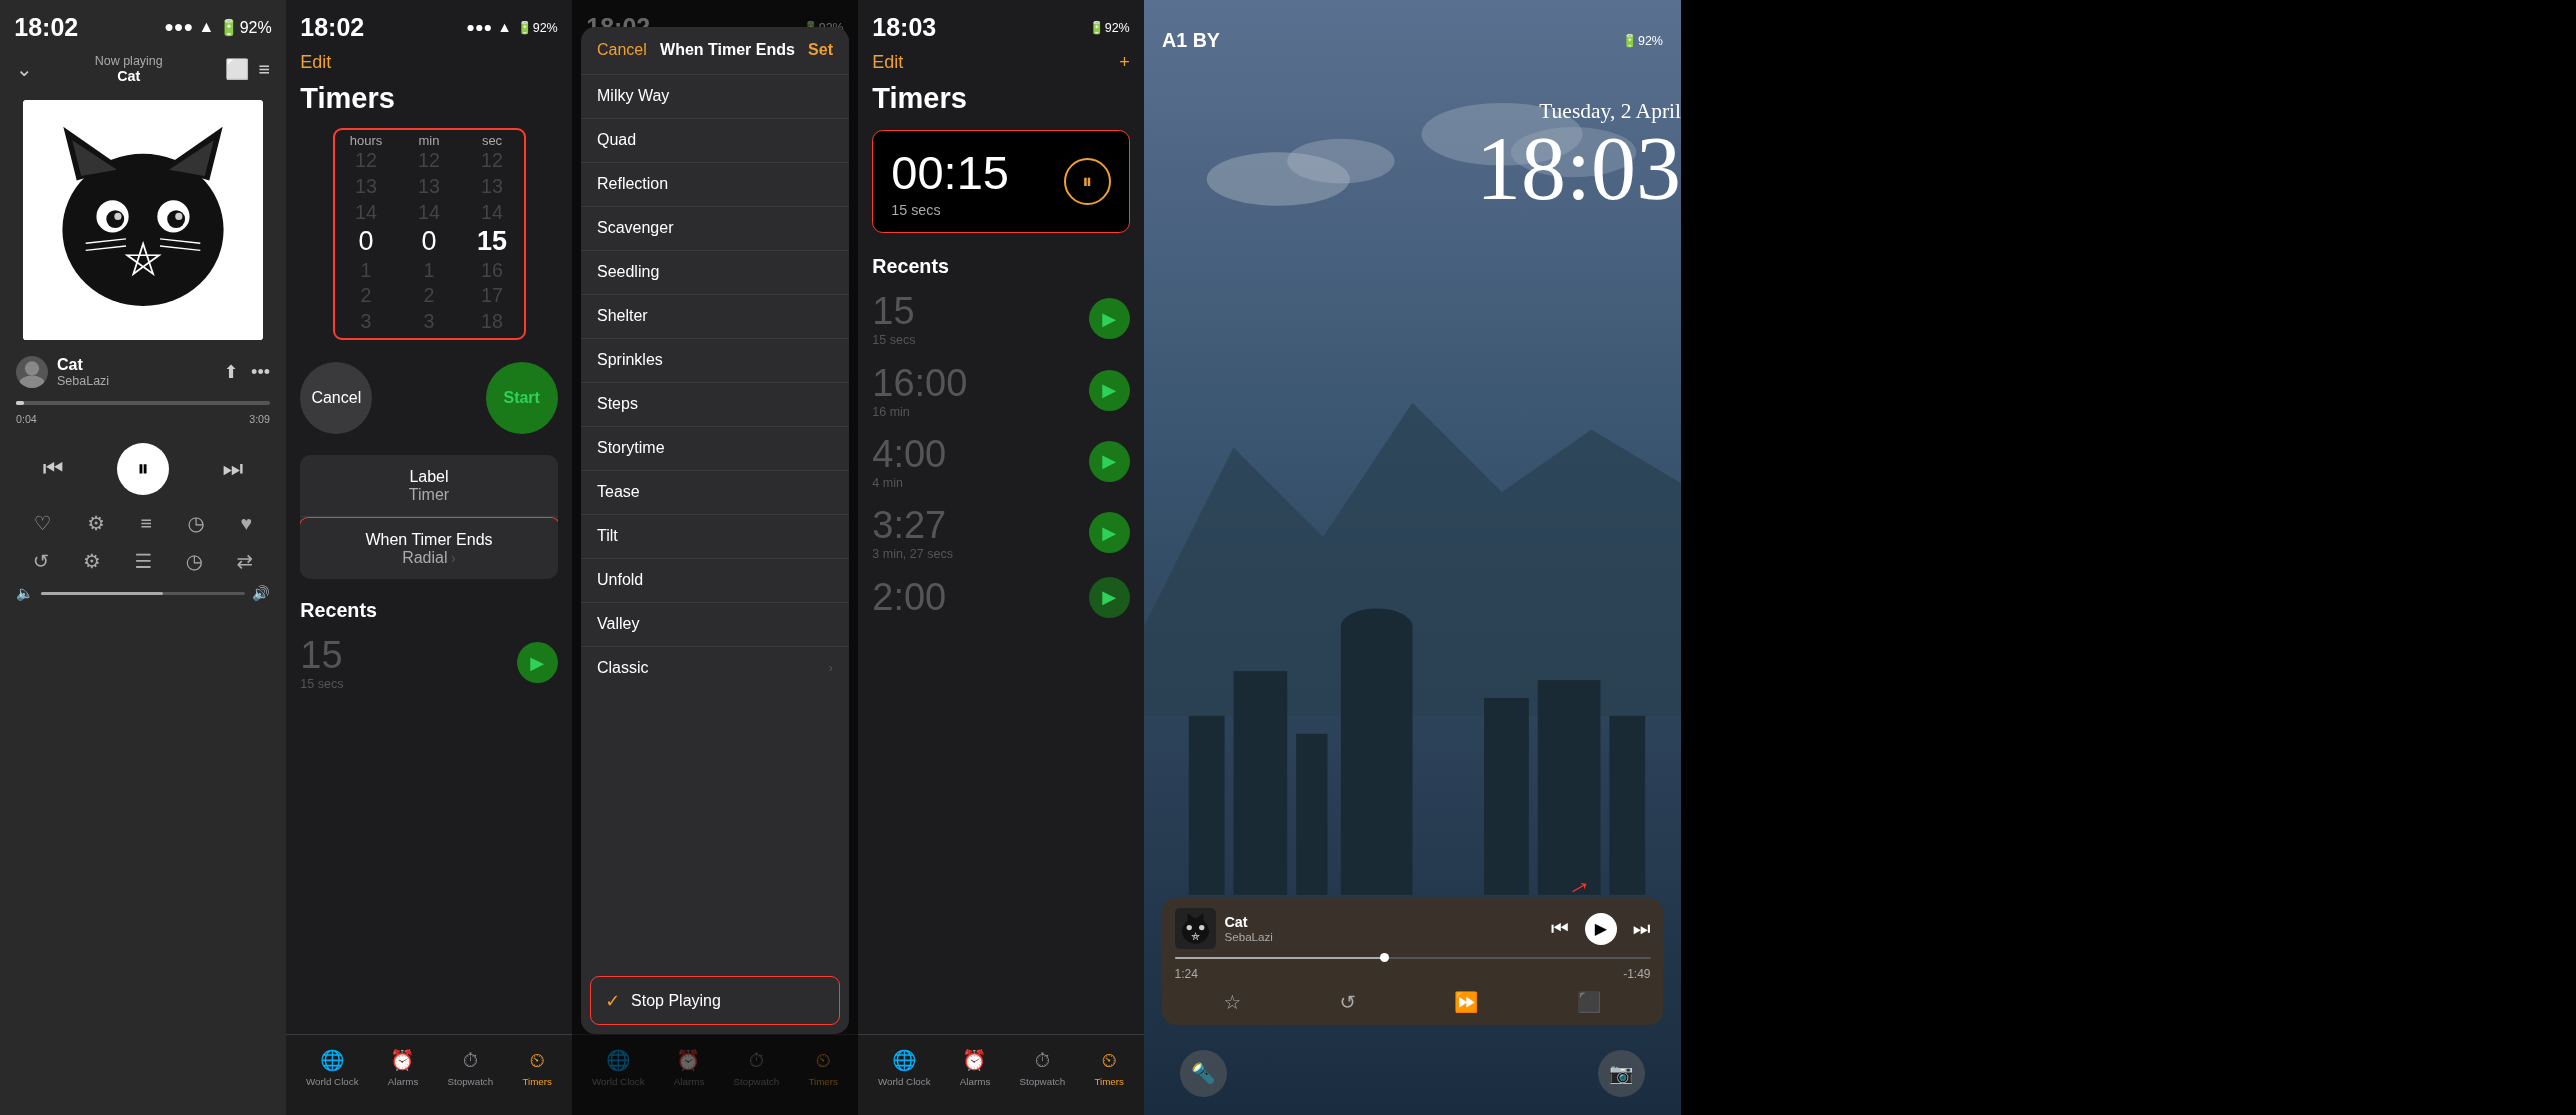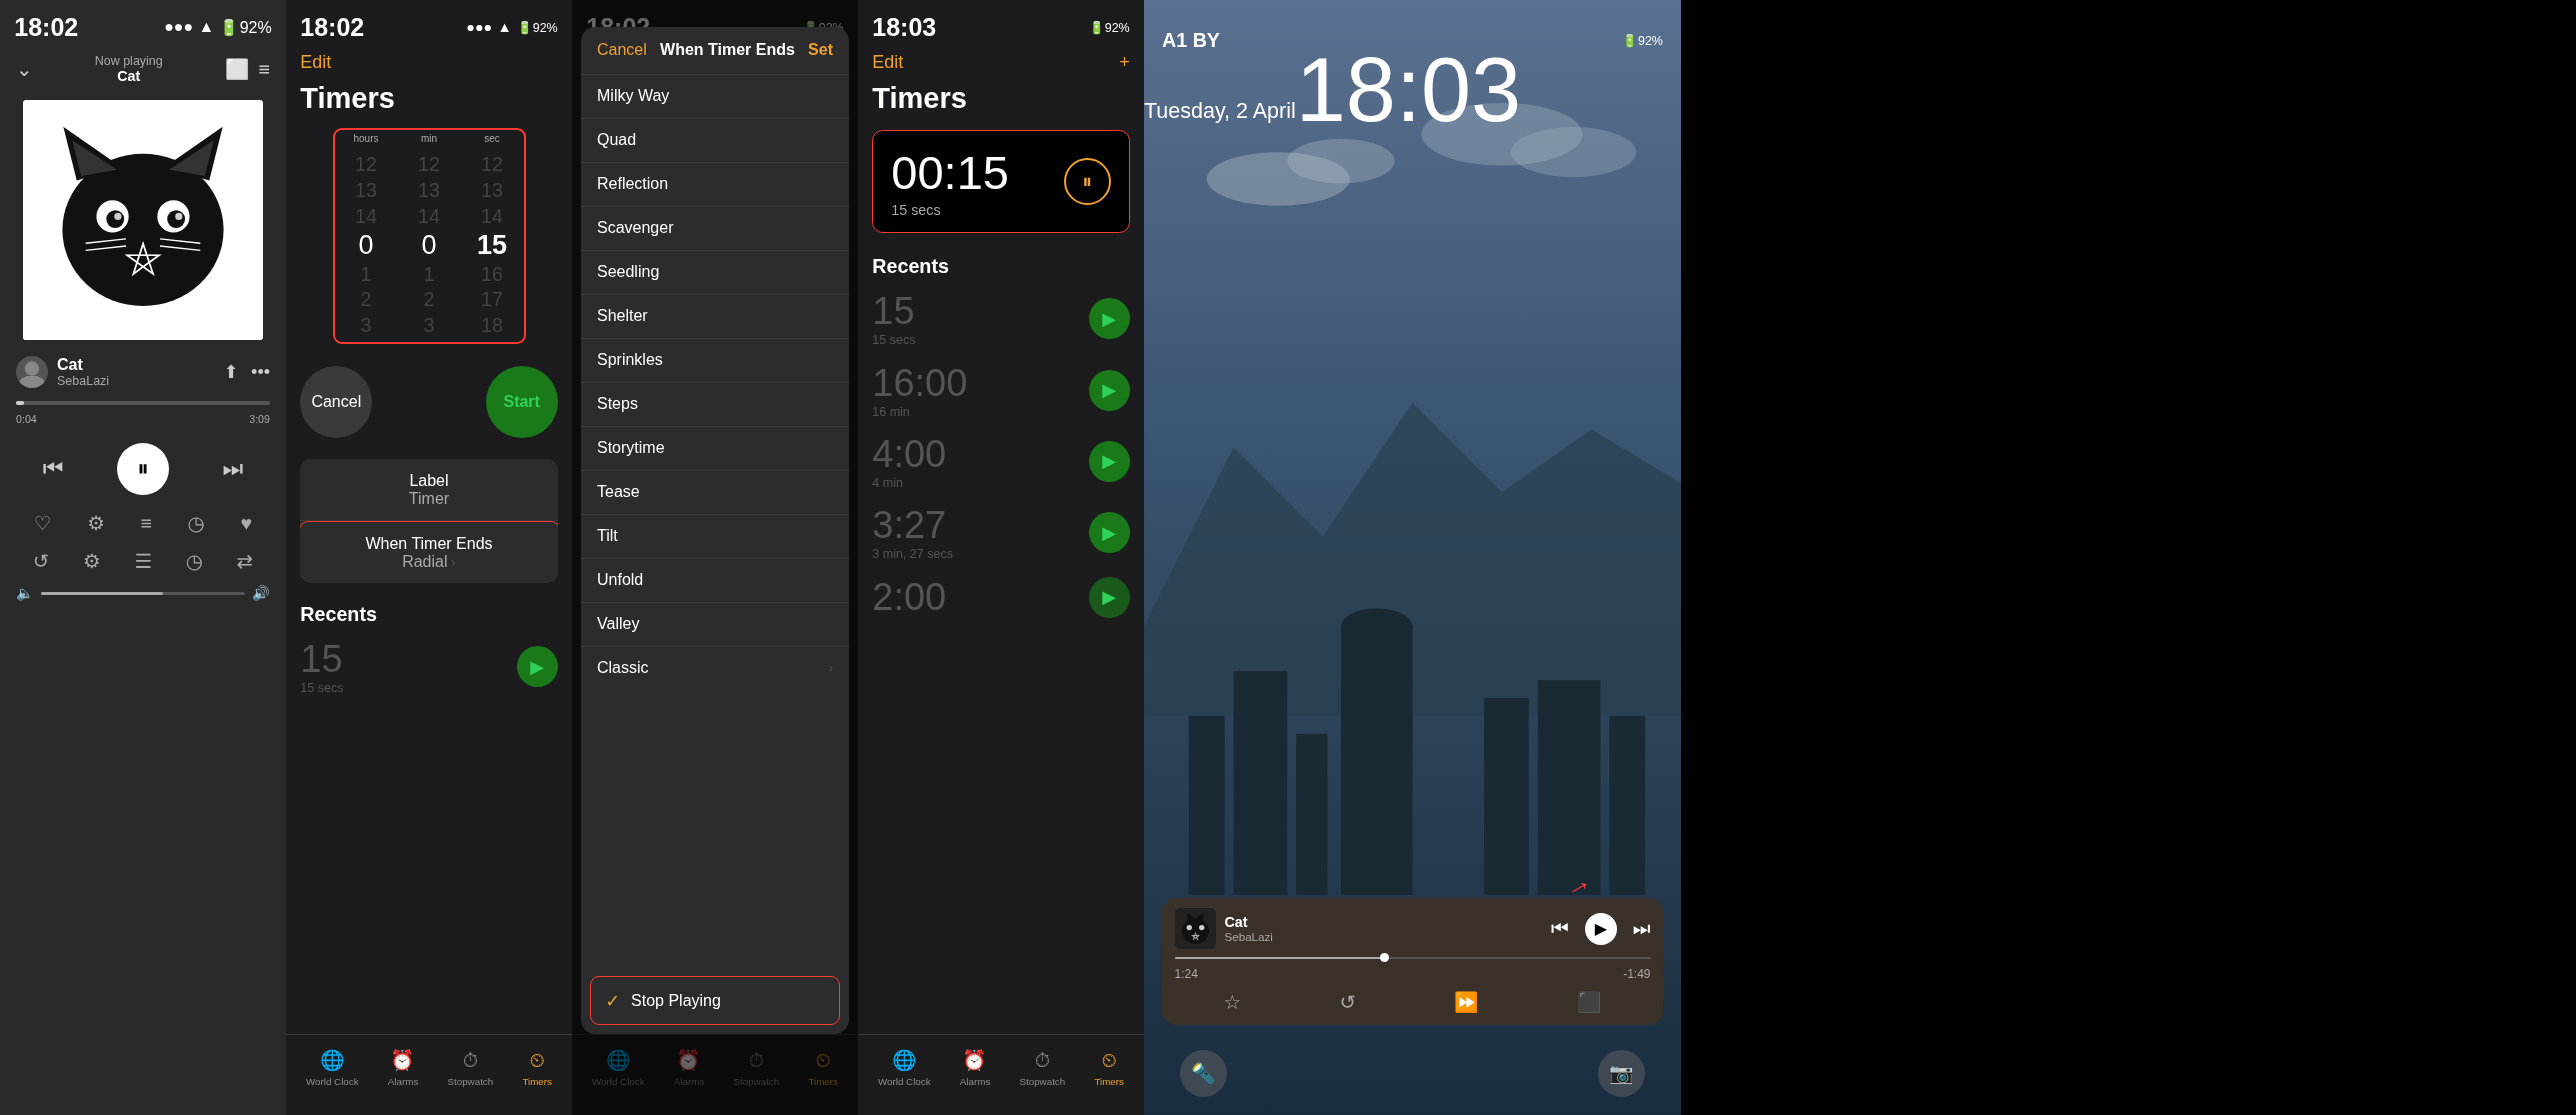--- a/index.html
+++ b/index.html
@@ -431,23 +431,24 @@
     .lockscreen-bg {
       position: absolute;
       top: 0; left: 0; right: 0; bottom: 0;
       background: linear-gradient(180deg, #4a6080 0%, #2a4060 30%, #1a2a40 60%, #3a5060 100%);
       z-index: 0;
     }
     .lockscreen-content {
       position: relative;
       z-index: 2;
       display: flex;
-      flex-direction: row;
-      align-items: flex-start;
+      flex-direction: column;
+      align-items: flex-end;
       padding-top: 45px;
+      font-family: Liberation Serif, serif;
     }
     .ls-status-bar {
       position: absolute;
       top: 16px;
       width: 100%;
       display: flex;
       justify-content: space-between;
       padding: 12.5px 18px 0;
       z-index: 3;
     }
@@ -568,21 +569,21 @@
       align-items: flex-start;
       padding: 3.6px 0;
       position: relative;
     }
     .picker-section {
       display: flex;
       flex-direction: column;
       align-items: center;
       min-width: 63px;
     }
-    .picker-header { color: #aaa; font-size: 10px; margin-bottom: 8px; }
+    .picker-header { color: #aaa; font-size: 13px; margin-bottom: 0; }
     .picker-num-selected { color: #fff; font-size: 27px; font-weight: 400; line-height: 1.2; }
     .picker-num-faded { color: #444; font-size: 19.7px; line-height: 1.3; }
   </style>
 </head>
 <body>
 
 <div class="panel panel-music">
   <div class="music-status-bar">
     <span class="music-status-time">18:02</span>
     <div class="status-icons">

